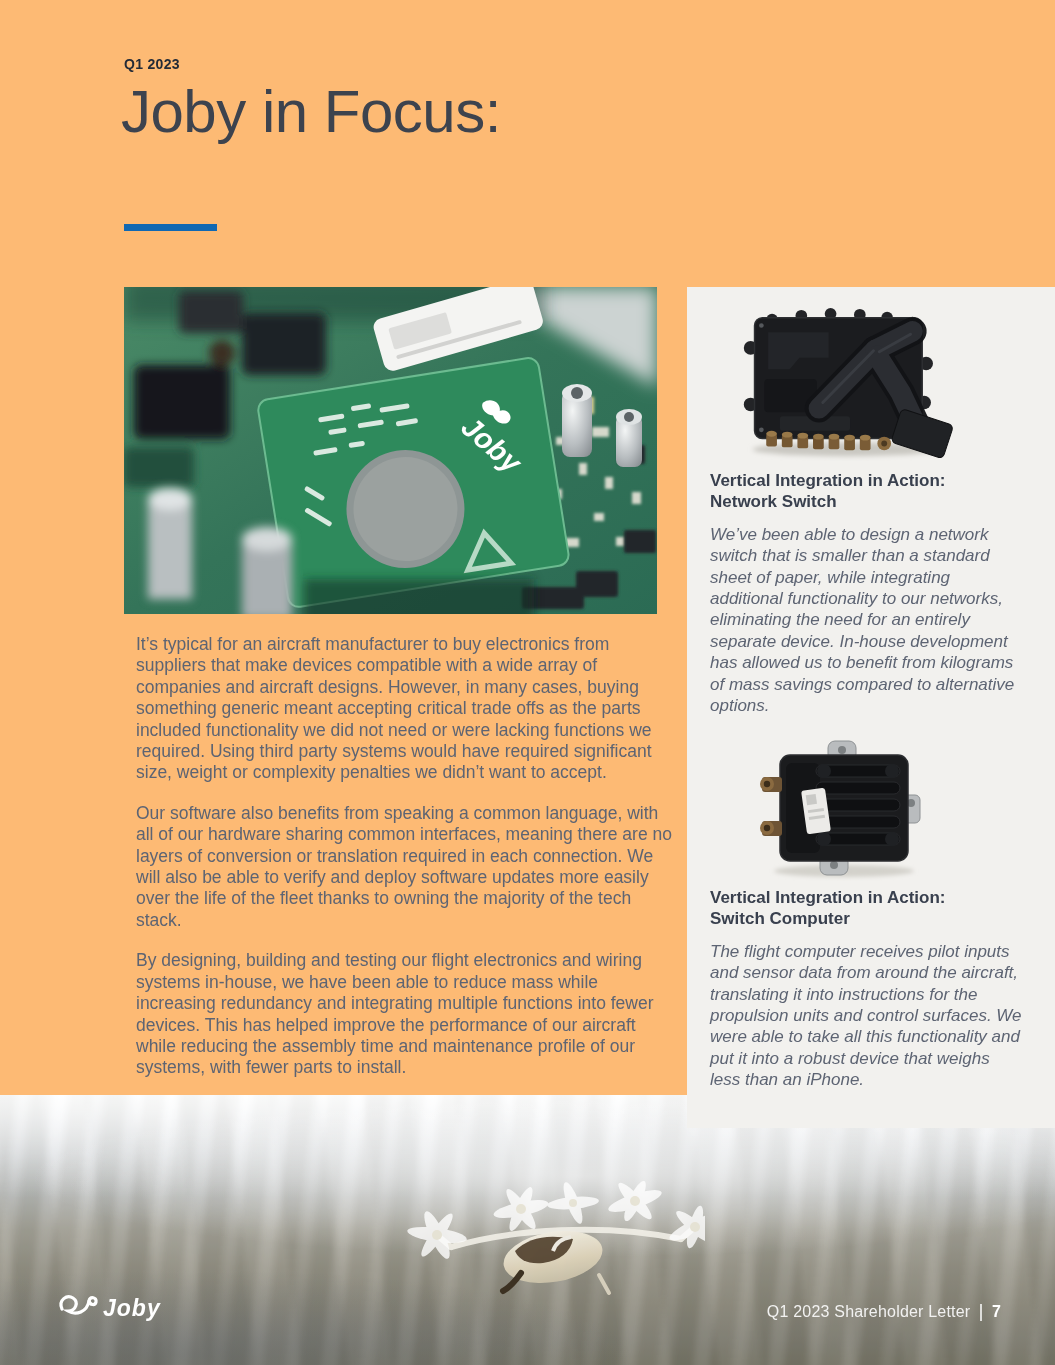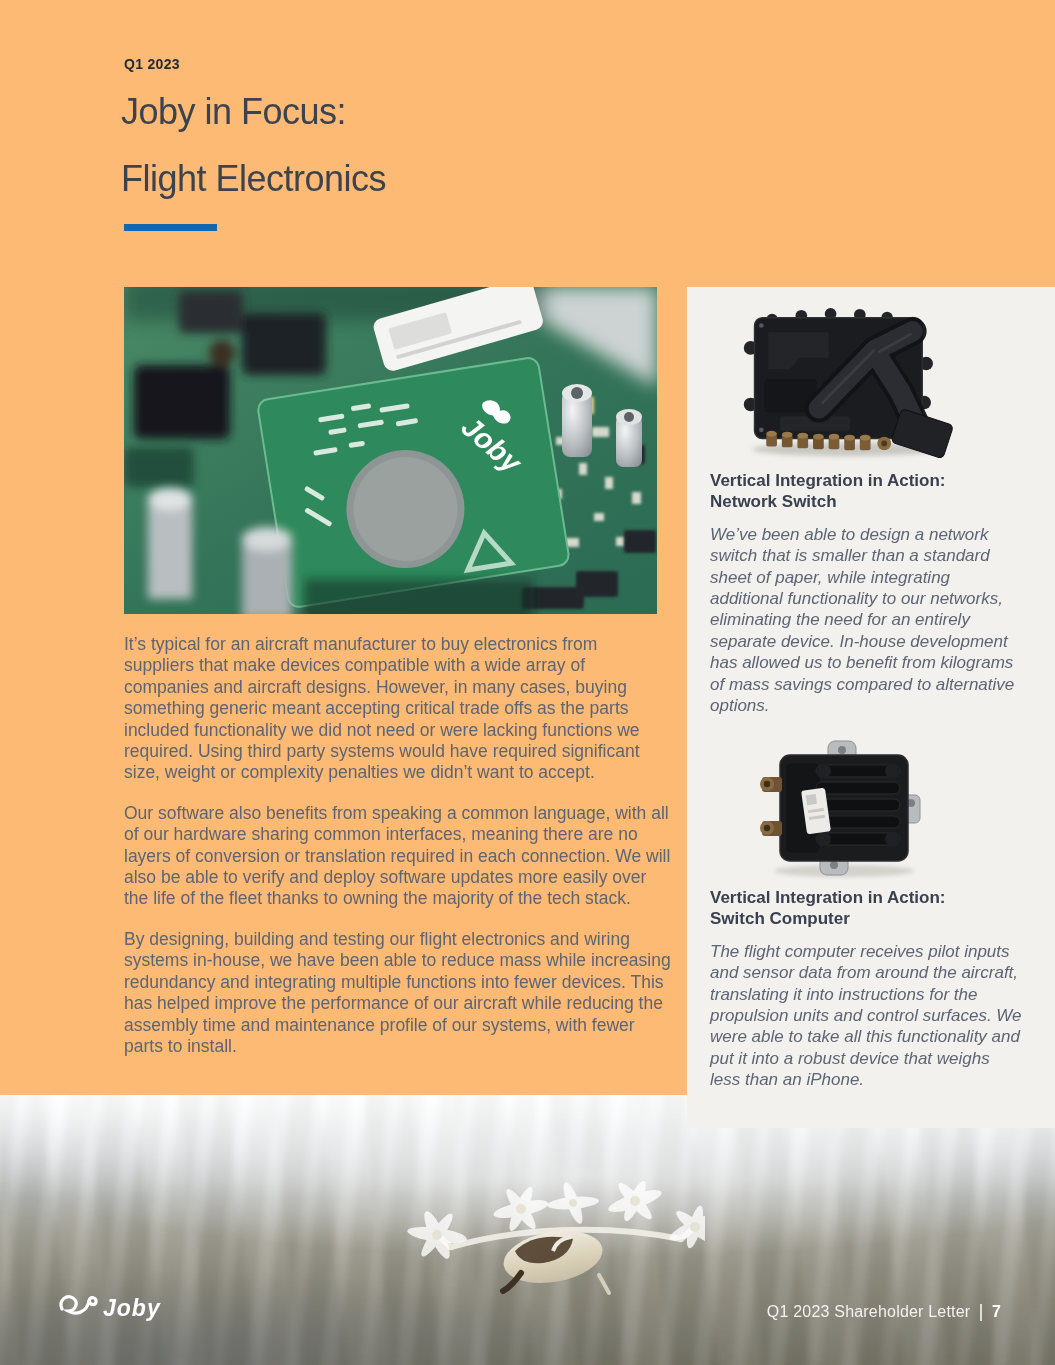--- a/index.html
+++ b/index.html
@@ -10,37 +10,37 @@
     background:#fdba74; overflow:hidden; margin:0 auto;
   }
 
   
   .eyebrow {
     position:absolute; left:124px; top:56px;
     font-size:14px; font-weight:bold; letter-spacing:.3px; color:#232a36;
   }
   .page-title {
     position:absolute; left:121px; top:78px;
-    font-size:36px; font-weight:400; letter-spacing:-0.5px;
+    font-size:60px; font-weight:400; letter-spacing:-0.5px;
     color:#3d434e; line-height:67px;
   }
   .accent-bar {
     position:absolute; left:124px; top:224px; width:93px; height:7px;
   }
 
   
   .hero-photo {
     position:absolute; left:124px; top:287px; width:533px; height:327px;
     overflow:hidden; background:#35765a;
   }
   .article {
     position:absolute; left:124px; top:634px; width:548px;
     font-size:17.5px; line-height:21.4px; color:#5d6473;
   }
-  .article p { margin-bottom:19px; }
+  .article p { margin-bottom:19px;margin-left:12px; }
 
   
   .sidebar {
     position:absolute; left:687px; top:287px; width:368px; height:841px;
     background:#f2f1ee; z-index:2;
   }
   .sb-img1 { position:absolute; left:38px; top:18px; width:256px; height:156px; }
   .sb-img2 { position:absolute; left:66px; top:452px; width:182px; height:142px; }
   .sb-text { position:absolute; left:23px; width:312px; font-size:17px; line-height:21.4px; }
   .sb-text.first  { top:183px; }
@@ -88,21 +88,20 @@
   .footer-meta .pagenum { font-weight:bold; color:#ffffff; }
 </style>
 </head>
 <body>
 
 <div id="page">
 
   <div class="eyebrow">Q1 2023</div>
   <div class="page-title">
     <div>Joby in Focus:</div>
-    <div>Flight Electronics</div>
   </div>
   <div class="accent-bar" style="background:#1168b2;"></div>
 
   <div class="hero-photo">
     <svg width="533" height="327" viewBox="0 0 533 327">
       <defs>
         <linearGradient id="pcbbg" x1="0" y1="0" x2="1" y2="1">
           <stop offset="0" stop-color="#4a8a67"></stop>
             <stop offset=".5" stop-color="#347459"></stop>
             <stop offset="1" stop-color="#2b6b54"></stop>

